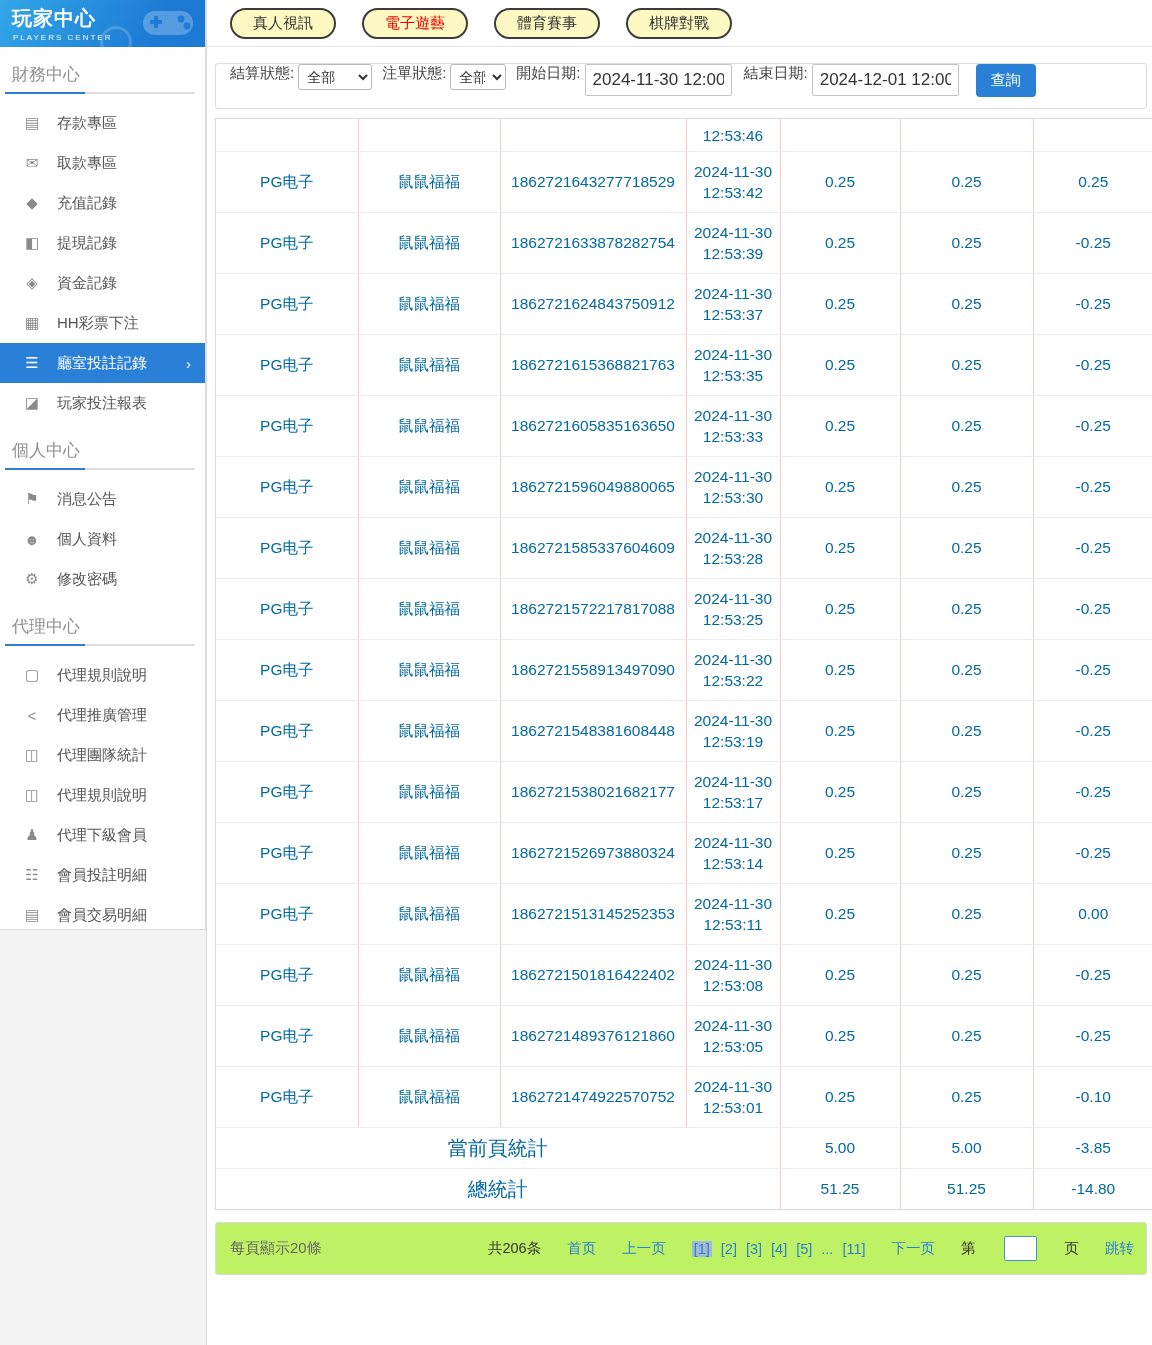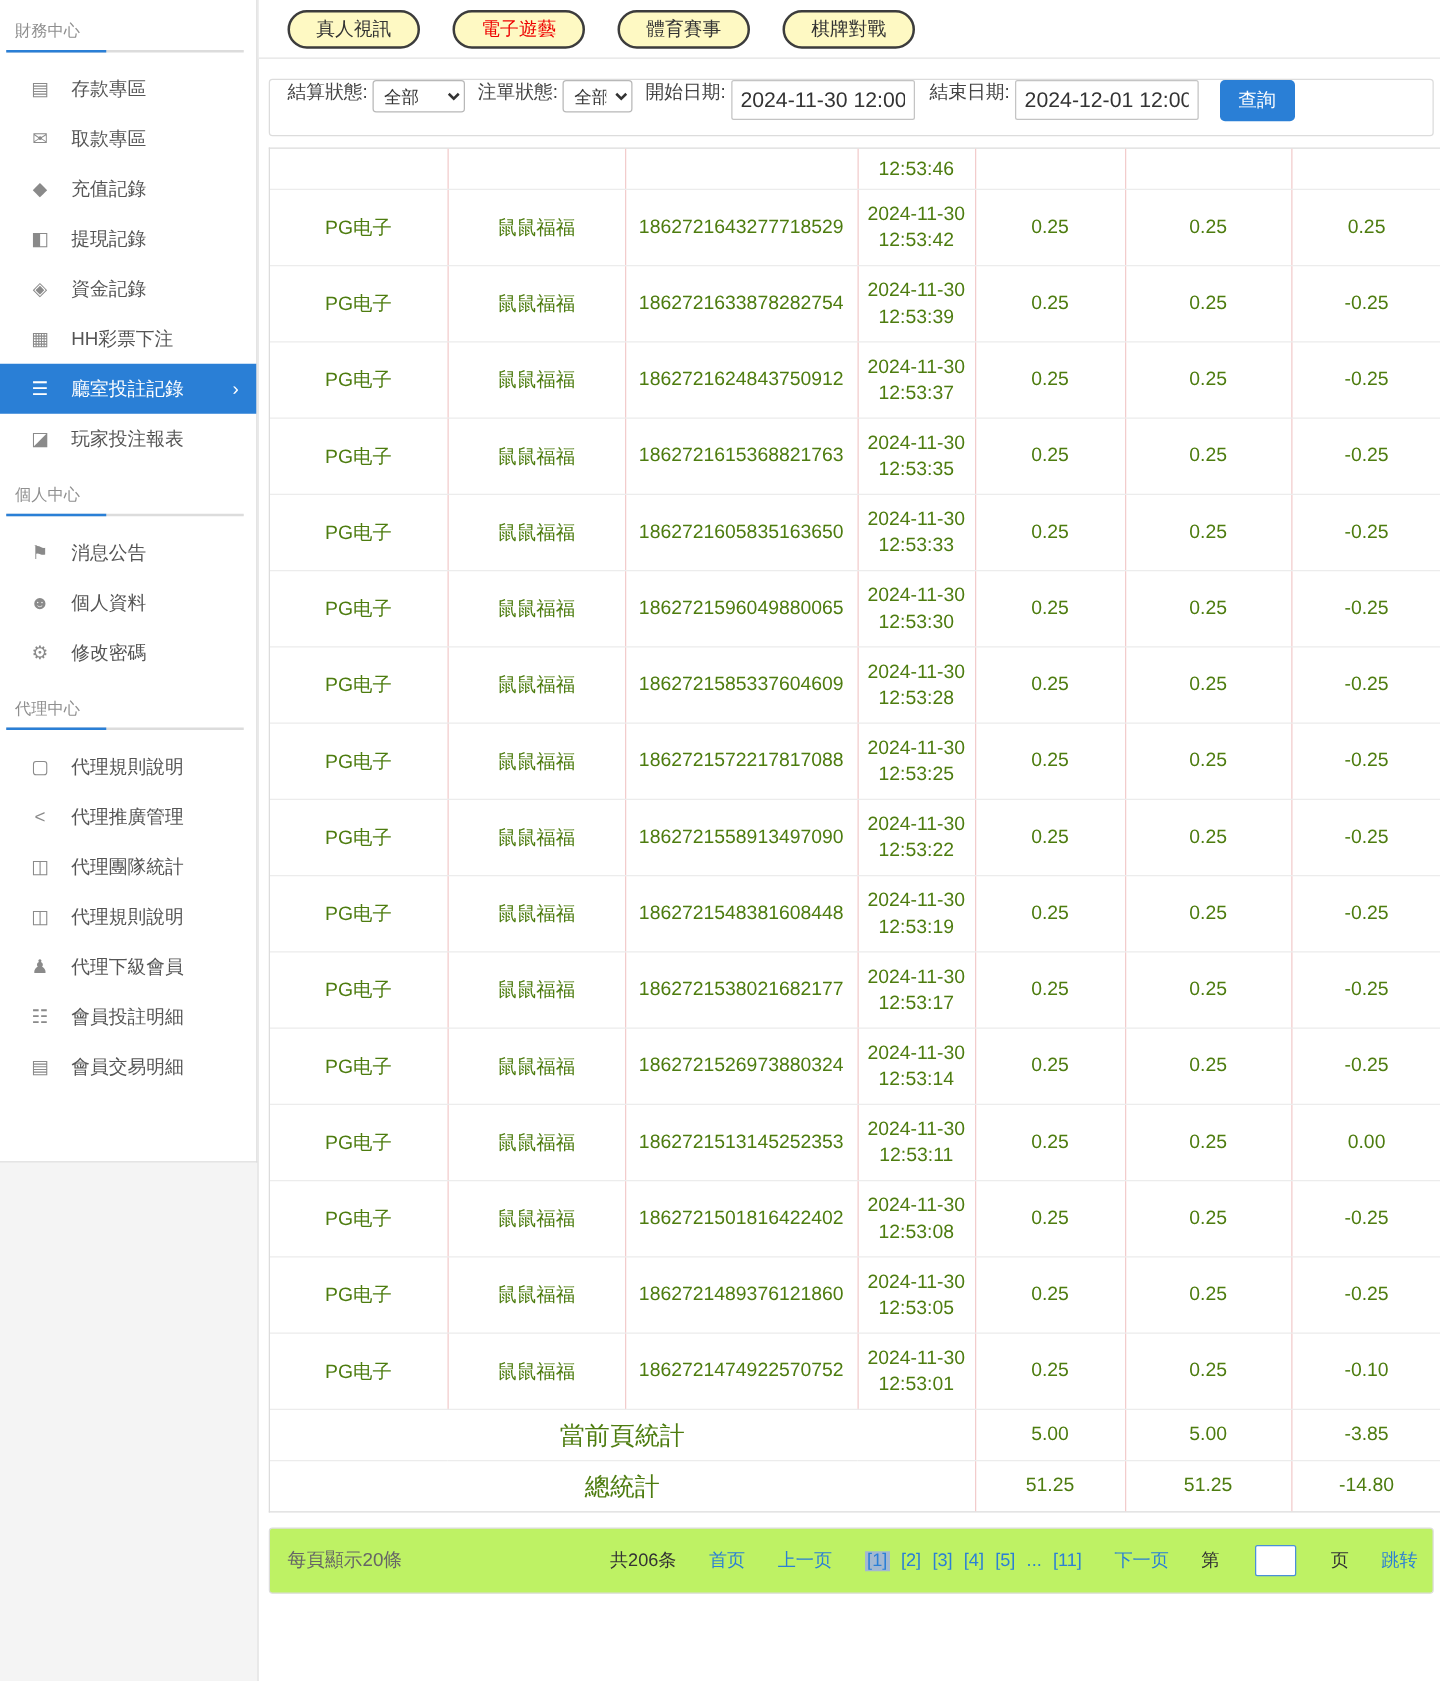--- a/index.html
+++ b/index.html
@@ -7,21 +7,21 @@
   .page{position:relative;width:1152px;height:1345px;background:#ffffff;overflow:hidden;}
 
   
   .sidebar-col{position:absolute;left:0;top:0;width:206px;height:1345px;background:#f4f4f4;border-right:1px solid #dcdcdc;}
   .sidebar{position:absolute;left:0;top:0;width:206px;height:930px;background:#ffffff;border-right:1px solid #dcdcdc;border-bottom:1px solid #dcdcdc;box-sizing:border-box;}
   .side-header{position:relative;height:47px;background:linear-gradient(120deg,#33a7e8 0%,#1d7ad4 75%);color:#fff;overflow:hidden;}
   .side-header .ttl{font-size:20px;font-weight:bold;margin:5px 0 0 12px;letter-spacing:1px;}
   .side-header .sub{font-size:8px;letter-spacing:2px;margin:1px 0 0 13px;opacity:.95;}
   .hdr-pad{position:absolute;right:6px;top:3px;opacity:.45;}
   .hdr-circle{position:absolute;left:100px;top:26px;width:26px;height:26px;border:3px solid rgba(255,255,255,.18);border-radius:50%;}
-  .section-title{margin:16px 12px 6px 12px;font-size:13px;color:#8f8f8f;}
+  .section-title{margin:16px 12px 6px 12px;font-size:17px;color:#8f8f8f;}
   .section-underline{height:2px;background:#dcdcdc;margin:0 10px 9px 5px;position:relative;}
   .section-underline::before{content:"";position:absolute;left:0;top:0;width:80px;height:2px;background:#2a7fd6;}
   .side-item{display:flex;align-items:center;height:40px;padding-left:23px;font-size:15px;color:#555;cursor:pointer;}
   .side-icon{width:18px;margin-right:16px;color:#8a8a8a;font-size:15px;text-align:center;flex:0 0 18px;}
   .side-label{flex:1;}
   .side-chevron{margin-right:14px;font-size:15px;color:#fff;}
   .side-item.active{background:#2a7fd6;color:#fff;}
   .side-item.active .side-icon{color:#fff;}
 
   
@@ -33,21 +33,21 @@
   .filterbar{position:absolute;left:8px;top:63px;width:932px;height:46px;border:1px solid #dcdcdc;border-radius:3px;background:#fff;display:flex;align-items:flex-start;padding-left:14px;box-sizing:border-box;font-size:15px;color:#444;}
   .flabel{margin-right:4px;white-space:nowrap;}
   .fsel{font-size:14px;color:#333;border:1px solid #b8b8b8;border-radius:3px;padding:3px 4px;margin-right:10px;background:#fff;}
   .fsel.w1{width:74px;}
   .fsel.w2{width:56px;}
   .finput{font-size:17px;color:#333;border:1px solid #c4c4c4;border-radius:2px;padding:5px 7px;width:131px;margin-right:12px;}
   .btn-query{background:#2a7fd6;color:#fff;border:none;border-radius:4px;font-size:15px;padding:7px 15px;margin-left:5px;cursor:pointer;}
 
   
   .table-wrap{position:absolute;left:8px;top:118px;width:937px;border-left:1px solid #dcdcdc;border-top:1px solid #dcdcdc;border-bottom:1px solid #dcdcdc;box-sizing:border-box;}
-  table.bets{border-collapse:collapse;table-layout:fixed;width:937px;font-size:15.5px;color:#4d7c0f;}
+  table.bets{border-collapse:collapse;table-layout:fixed;width:937px;font-size:15.5px;color:#0369a1;}
   table.bets td{border-right:1px solid #f2cccc;border-bottom:1px solid #ececec;text-align:center;vertical-align:middle;height:60px;padding:0;overflow:hidden;}
   table.bets td:last-child{border-right:none;}
   td.c4{text-align:right;padding-right:5px;line-height:21px;}
   tr.partial td{height:32px;border-bottom:1px solid #ececec;}
   tr.sum-row td{height:40px;border-bottom:1px solid #ececec;}
   tr.sum-row:last-child td{border-bottom:none;}
   .sum-label{font-size:20px;}
 
   
   .footbar{position:absolute;left:8px;top:1222px;width:932px;height:53px;background:#bef264;border:1px solid #dcdcdc;border-radius:3px;box-sizing:border-box;display:flex;align-items:center;justify-content:space-between;padding:0 12px 0 14px;font-size:15px;}
@@ -58,20 +58,34 @@
   .goto-input{width:27px;height:21px;border:1px solid #4a90d9;border-radius:2px;margin:0 2px;}
 </style>
 </head>
 <body>
 
 <div class="page">
 
   <div class="sidebar-col"></div>
 
   <aside class="sidebar">
+    <div class="side-header">
+      <div class="ttl">玩家中心</div>
+      <div class="sub">PLAYERS  CENTER</div>
+      <div class="hdr-pad">
+        <svg width="62" height="40" viewBox="0 0 62 40">
+          <rect x="6" y="8" width="50" height="24" rx="12" fill="rgba(255,255,255,0.55)"></rect>
+          <circle cx="44" cy="16" r="3.4" fill="#1d7ad4"></circle>
+          <circle cx="50" cy="23" r="3.4" fill="#1d7ad4"></circle>
+          <rect x="13" y="17" width="12" height="4" rx="1" fill="#1d7ad4"></rect>
+          <rect x="17" y="13" width="4" height="12" rx="1" fill="#1d7ad4"></rect>
+        </svg>
+      </div>
+      <div class="hdr-circle"></div>
+    </div>
 
     <div class="section-title">財務中心</div>
     <div class="section-underline"></div>
     <div>
 
         <div class="side-item">
           <span class="side-icon">▤</span>
           <span class="side-label">存款專區</span>
           <span class="side-chevron"></span>
         </div>

